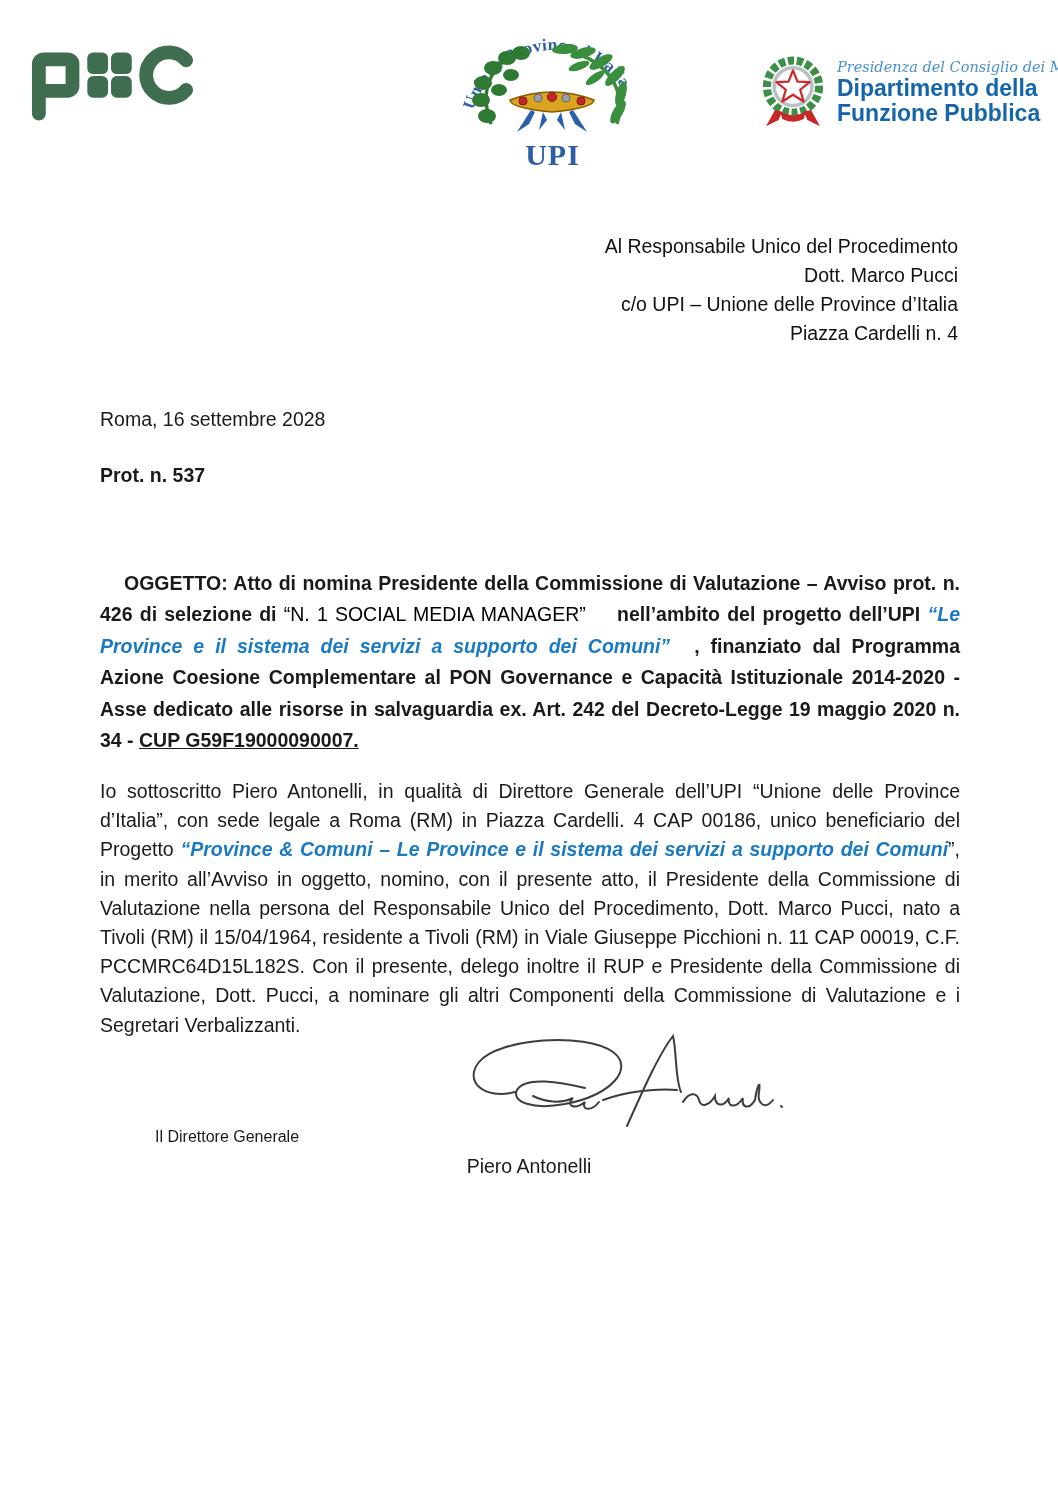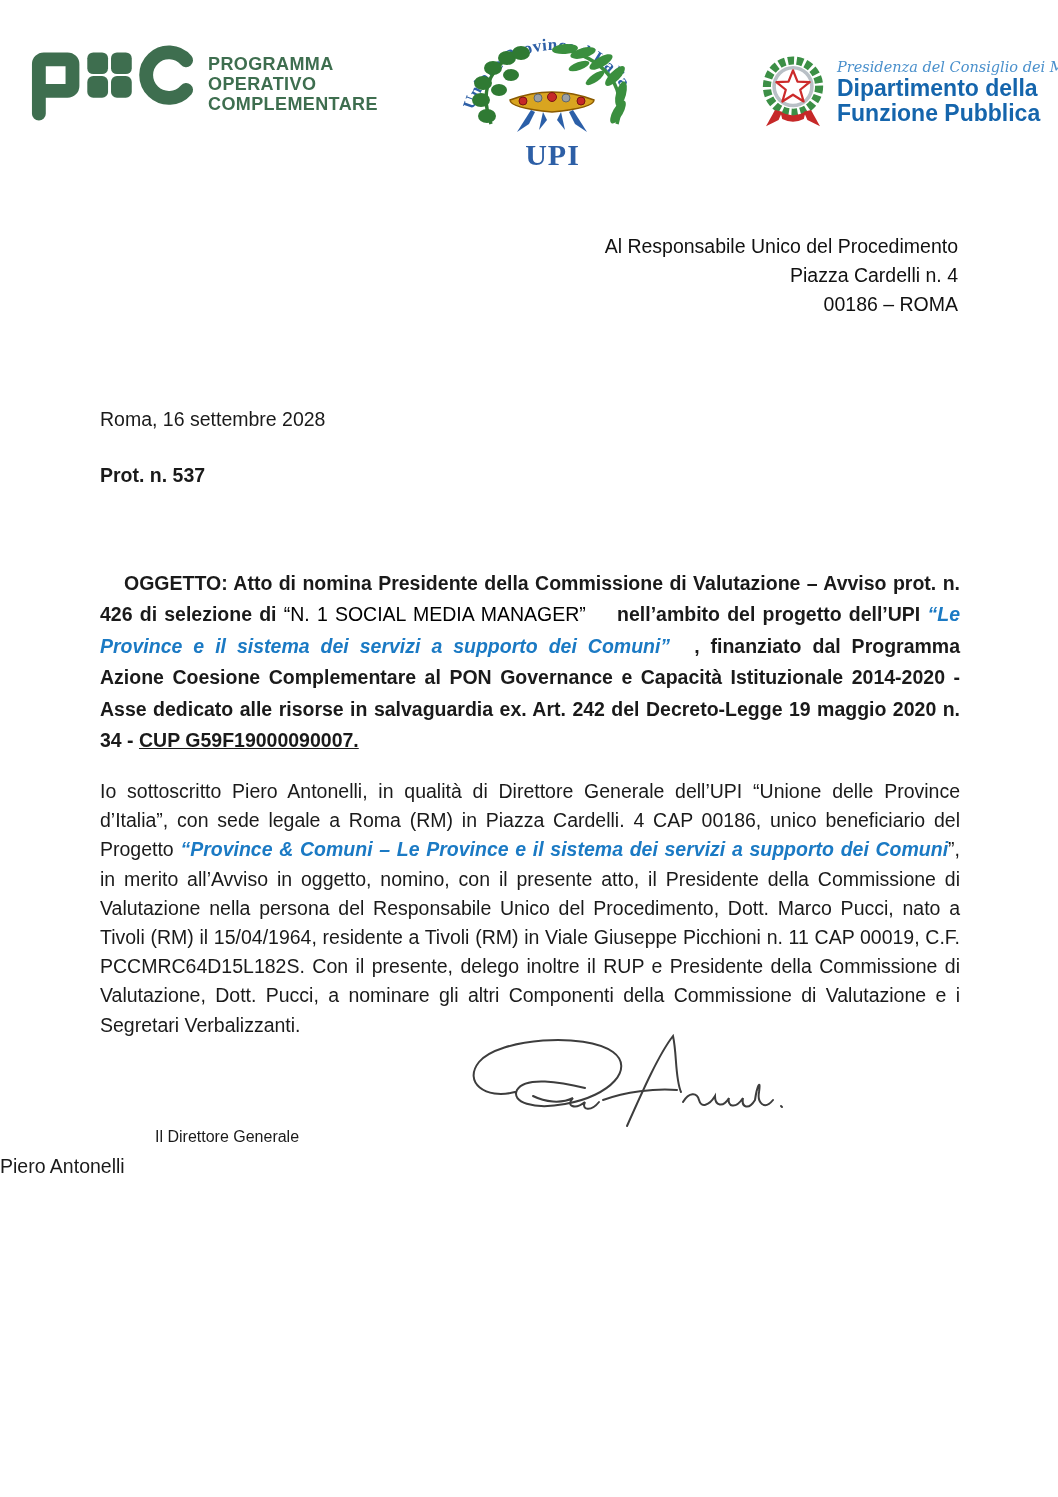--- a/index.html
+++ b/index.html
@@ -49,44 +49,39 @@
   }
   .run.bold{font-weight:700;margin-left:24px;}
   .run.bold-blue{font-weight:400;color:#000000;}
   .run.bold-blue-italic{font-weight:700;font-style:italic;color:#1b7ac4;}
   .run.bold-underline{font-weight:700;text-decoration:underline;}
   .run.blue-bold-italic{font-weight:700;font-style:italic;color:#1b7ac4;}
   .run.normal{font-weight:400;}
   
   .signature-svg{position:absolute;left:415px;top:1030px;}
   .signer-role{position:absolute;left:155px;top:1128px;font-size:16px;}
-  .signer-name{position:absolute;left:0;top:1155px;width:1058px;font-size:19.5px;}
+  .signer-name{position:absolute;left:0;top:1155px;width:1058px;text-align:center;font-size:19.5px;}
 </style>
 </head>
 <body>
 
 <div class="page">
 
   <div class="poc-logo">
     <svg width="168" height="80" viewBox="0 0 170 80">
 
       <path fill="#3e6e4f" fill-rule="evenodd" d="M4,20 a12,12 0 0 1 12,-12 h24 a12,12 0 0 1 12,12 v22 a12,12 0 0 1 -12,12 h-22 v16 a7,7 0 0 1 -14,0 z M18,22 v18 h20 v-18 z"></path>
 
       <rect x="60" y="8" width="21" height="22" rx="6" fill="#3e6e4f"></rect>
       <rect x="84" y="8" width="21" height="22" rx="6" fill="#3e6e4f"></rect>
       <rect x="60" y="32" width="21" height="22" rx="6" fill="#3e6e4f"></rect>
       <rect x="84" y="32" width="21" height="22" rx="6" fill="#3e6e4f"></rect>
 
       <path fill="none" stroke="#3e6e4f" stroke-width="14" stroke-linecap="round" d="M160,16 a23,23 0 1 0 0,30"></path>
     </svg>
-    <div class="poc-text">
-      <span>PROGRAMMA</span>
-      <span>OPERATIVO</span>
-      <span>COMPLEMENTARE</span>
-    </div>
   </div>
 
   <div class="upi-logo">
     <svg width="195" height="118" viewBox="0 0 195 118">
       <defs>
         <path id="upiArc" d="M18,92 A82,82 0 0 1 177,92" fill="none"></path>
       </defs>
       <text font-family="Liberation Serif, serif" font-weight="bold" font-size="17" fill="#2d5fa6" letter-spacing="0.5">
         <textPath href="#upiArc" startOffset="2">Unione Province d'Italia</textPath>
       </text>
@@ -143,22 +138,23 @@
     </svg>
     <div class="dfp-text">
       <span class="dfp-script">Presidenza del Consiglio dei Ministri</span>
       <span class="dfp-bold">Dipartimento della</span>
       <span class="dfp-bold">Funzione Pubblica</span>
     </div>
   </div>
 
   <div class="recipient">
     <div>Al Responsabile Unico del Procedimento</div>
+    <div>Dott. Marco Pucci</div>
+    <div>c/o UPI – Unione delle Province d’Italia</div>
     <div>Piazza Cardelli n. 4</div>
-    <div>00186 – ROMA</div>
   </div>
 
   <div class="date-line">Roma, 16 settembre 2028</div>
   <div class="protocol-line">Prot. n. 537</div>
 
   <p class="subject"><span class="run bold">OGGETTO: Atto di nomina Presidente della Commissione di Valutazione – Avviso prot. n. 426 di selezione di </span><span class="run bold-blue">“N. 1 SOCIAL MEDIA MANAGER”</span><span class="run bold"> nell’ambito del progetto dell’UPI </span><span class="run bold-blue-italic">“Le Province e il sistema dei servizi a supporto dei Comuni”</span><span class="run bold">, finanziato dal Programma Azione Coesione Complementare al PON Governance e Capacità Istituzionale 2014-2020 - Asse dedicato alle risorse in salvaguardia ex. Art. 242 del Decreto-Legge 19 maggio 2020 n. 34 - </span><span class="run bold-underline">CUP G59F19000090007.</span></p>
 
   <p class="letter-body"><span class="run normal">Io sottoscritto Piero Antonelli, in qualità di Direttore Generale dell’UPI “Unione delle Province d’Italia”, con sede legale a Roma (RM) in Piazza Cardelli. 4 CAP 00186, unico beneficiario del Progetto </span><span class="run blue-bold-italic">“Province &amp; Comuni – Le Province e il sistema dei servizi a supporto dei Comuni</span><span class="run normal">”, in merito all’Avviso in oggetto, nomino, con il presente atto, il Presidente della Commissione di Valutazione nella persona del Responsabile Unico del Procedimento, Dott. Marco Pucci, nato a Tivoli (RM) il 15/04/1964, residente a Tivoli (RM) in Viale Giuseppe Picchioni n. 11 CAP 00019, C.F. PCCMRC64D15L182S. Con il presente, delego inoltre il RUP e Presidente della Commissione di Valutazione, Dott. Pucci, a nominare gli altri Componenti della Commissione di Valutazione e i Segretari Verbalizzanti.</span></p>
 
   <svg class="signature-svg" width="380" height="115" viewBox="0 0 380 115">

